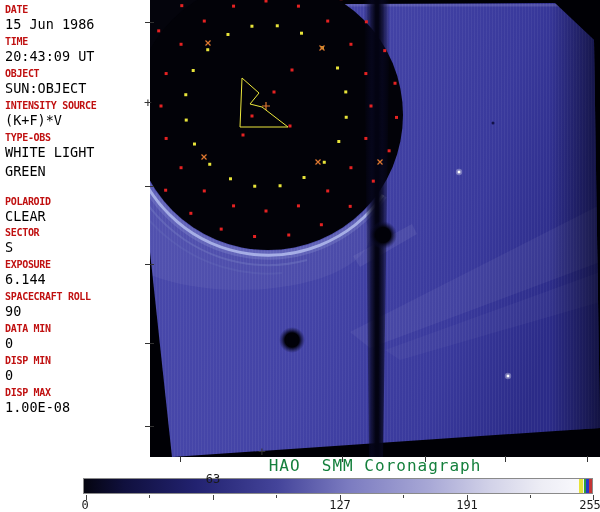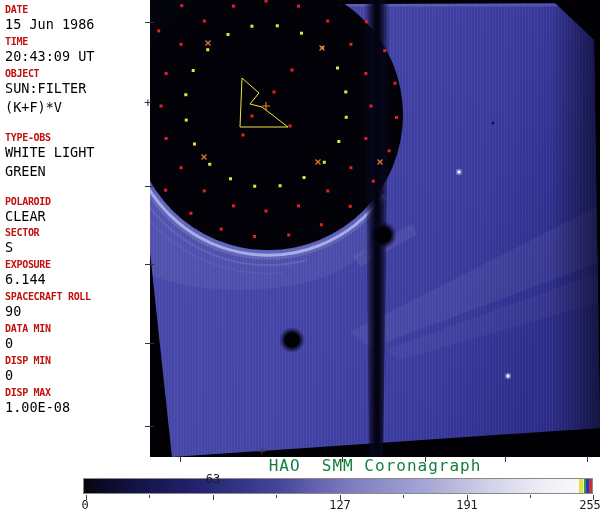--- a/index.html
+++ b/index.html
@@ -41,23 +41,24 @@
     <div class="field">
         <span class="lab">DATE</span>
         <span class="val">15 Jun 1986</span>
       </div>
     <div class="field">
         <span class="lab">TIME</span>
         <span class="val">20:43:09 UT</span>
       </div>
     <div class="field">
         <span class="lab">OBJECT</span>
-        <span class="val">SUN:FILTER</span>
-      </div>
-    <div class="field">
+        <span class="val">SUN:OBJECT</span>
+      </div>
+    <div class="field">
+        <span class="lab">INTENSITY SOURCE</span>
         <span class="val">(K+F)*V</span>
       </div>
     <div class="field">
         <span class="lab">TYPE-OBS</span>
         <span class="val">WHITE LIGHT</span>
       </div>
     <div class="field">
         <span class="val">GREEN</span>
       </div>
     <div class="field">

